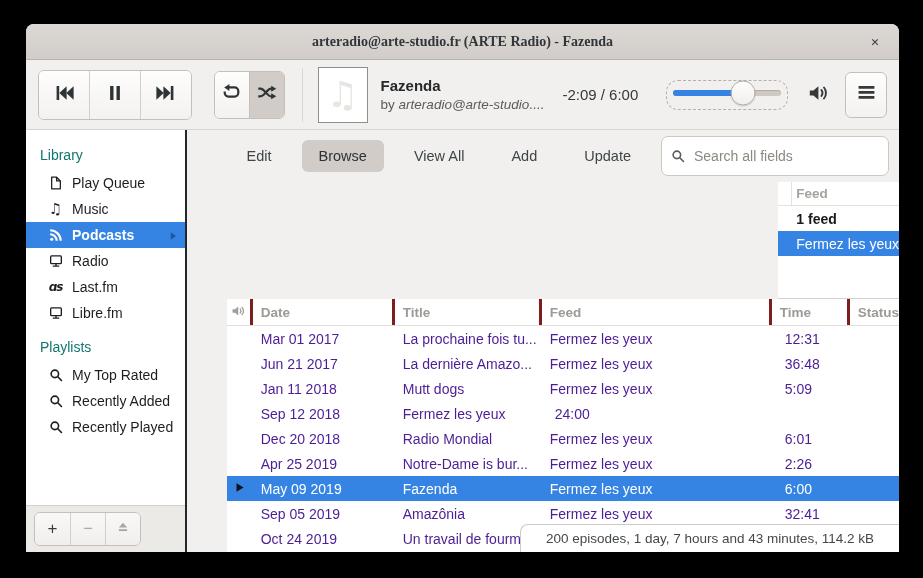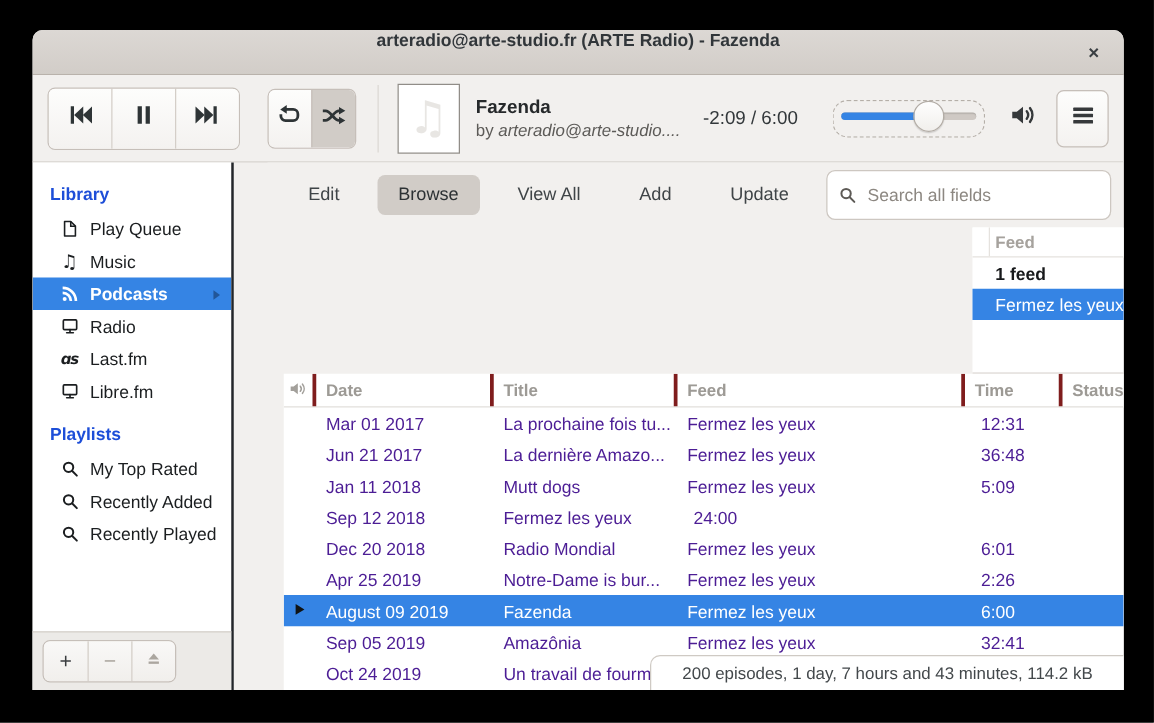--- a/index.html
+++ b/index.html
@@ -6,21 +6,21 @@
   html,body { width:923px; height:578px; background:#000; font-family:"Liberation Sans",sans-serif; overflow:hidden; }
   .glyph { font-family:"DejaVu Sans",sans-serif; }
 
   .window { position:absolute; left:26px; top:24px; width:873px; height:528px;
             background:#f2f0ee; border-radius:8px 8px 0 0; overflow:hidden;
             display:flex; flex-direction:column; }
 
   
   .titlebar { height:36px; flex:0 0 36px; background:linear-gradient(#dcd8d4,#d2cdc8);
               border-bottom:1px solid #b9b2ab; position:relative;
-              display:flex; align-items:flex-start; justify-content:center; }
+              display:flex; align-items:center; justify-content:center;font-family:Liberation Serif, serif; }
   .titlebar .title { font-size:14px; font-weight:bold; color:#31363a; }
   .close-btn { position:absolute; right:10px; top:4px; width:28px; height:28px;
                display:flex; align-items:center; justify-content:center;
                font-size:15px; font-weight:bold; color:#3a3f43; cursor:default; }
 
   
   .toolbar { height:70px; flex:0 0 70px; background:#f2f0ee; border-bottom:1px solid #d8d4cf;
              display:flex; align-items:center; padding:0 12px; }
   .btn-group { display:flex; border:1px solid #c6bfb9; border-radius:6px; overflow:hidden;
                background:#fcfbfa; }
@@ -61,21 +61,21 @@
   .menu-btn { margin-left:14px; width:47px; height:46px; border:1px solid #c6bfb9; border-radius:6px;
               background:linear-gradient(#fdfdfc,#f4f2f0); display:flex; align-items:center;
               justify-content:center; color:#36393b; }
   .menu-btn svg { width:25px; height:25px; }
 
   
   .main { flex:1; display:flex; min-height:0; }
   .sidebar { width:161px; flex:0 0 161px; background:#fff; border-right:2px solid #23262a;
              display:flex; flex-direction:column; }
   .side-scroll { flex:1; padding-top:10px; overflow:hidden; }
-  .side-header { font-size:14px; font-weight:bold; color:#1d4ed8; padding:7px 14px 7px 14px; }
+  .side-header { font-size:14px; font-weight:normal; color:#0f766e; padding:7px 14px 7px 14px; }
   .side-item { height:26px; display:flex; align-items:center; padding-left:21px;
                font-size:14px; color:#1b1e20; position:relative; }
   .side-item .icn { width:17px; height:17px; margin-right:8px; display:flex; align-items:center;
                     justify-content:center; color:#1b1e20; flex:0 0 17px; }
   .side-item .icn svg { width:16px; height:16px; }
   .side-item .icn .glyph { font-size:15px; line-height:1; }
   .side-item.selected { background:#3584e4; color:#fff; font-weight:bold; }
   .side-item.selected .icn { color:#fff; }
   .side-item .expander { position:absolute; right:6px; width:12px; height:12px; color:rgba(10,30,60,.45); }
   .side-item .expander svg { width:12px; height:12px; }
@@ -426,21 +426,21 @@
               <div>Fermez les yeux</div>
               <div class="timecol">2:26</div>
               <div></div>
             </div>
             <div class="ep-grid ep-row selected" style="background: rgb(53, 132, 228);">
               <div class="iconcol">
                 <span><svg viewBox="0 0 24 24" fill="currentColor">
                     <path d="M6.5 4.2 19.5 12 6.5 19.8z"></path>
                   </svg></span>
               </div>
-              <div>August 09 2019</div>
+              <div>May 09 2019</div>
               <div>Fazenda</div>
               <div>Fermez les yeux</div>
               <div class="timecol">6:00</div>
               <div></div>
             </div>
             <div class="ep-grid ep-row">
               <div class="iconcol"></div>
               <div>Sep 05 2019</div>
               <div>Amazônia</div>
               <div>Fermez les yeux</div>

